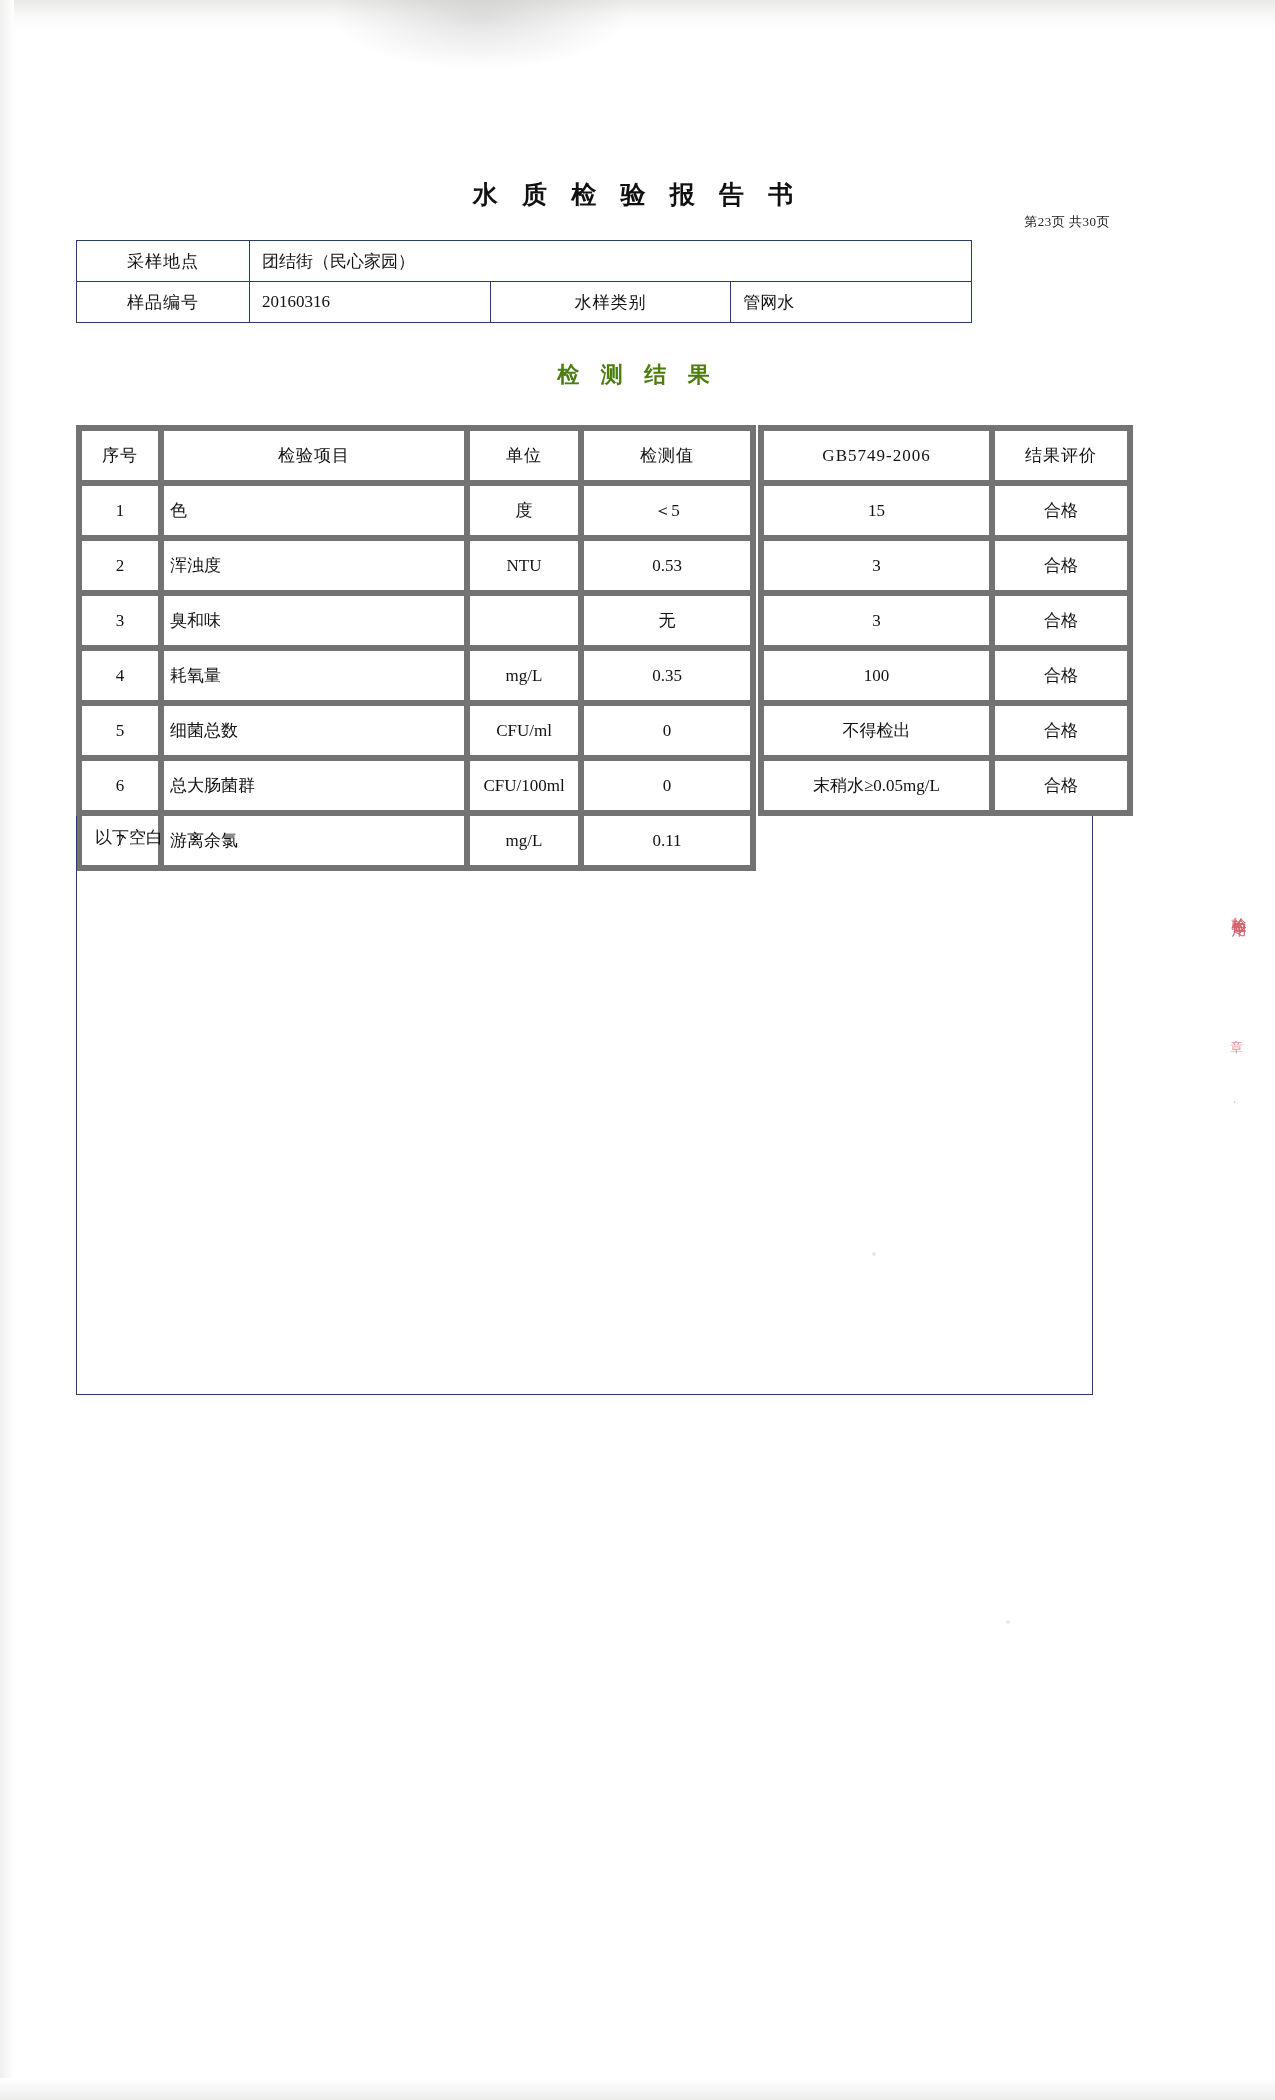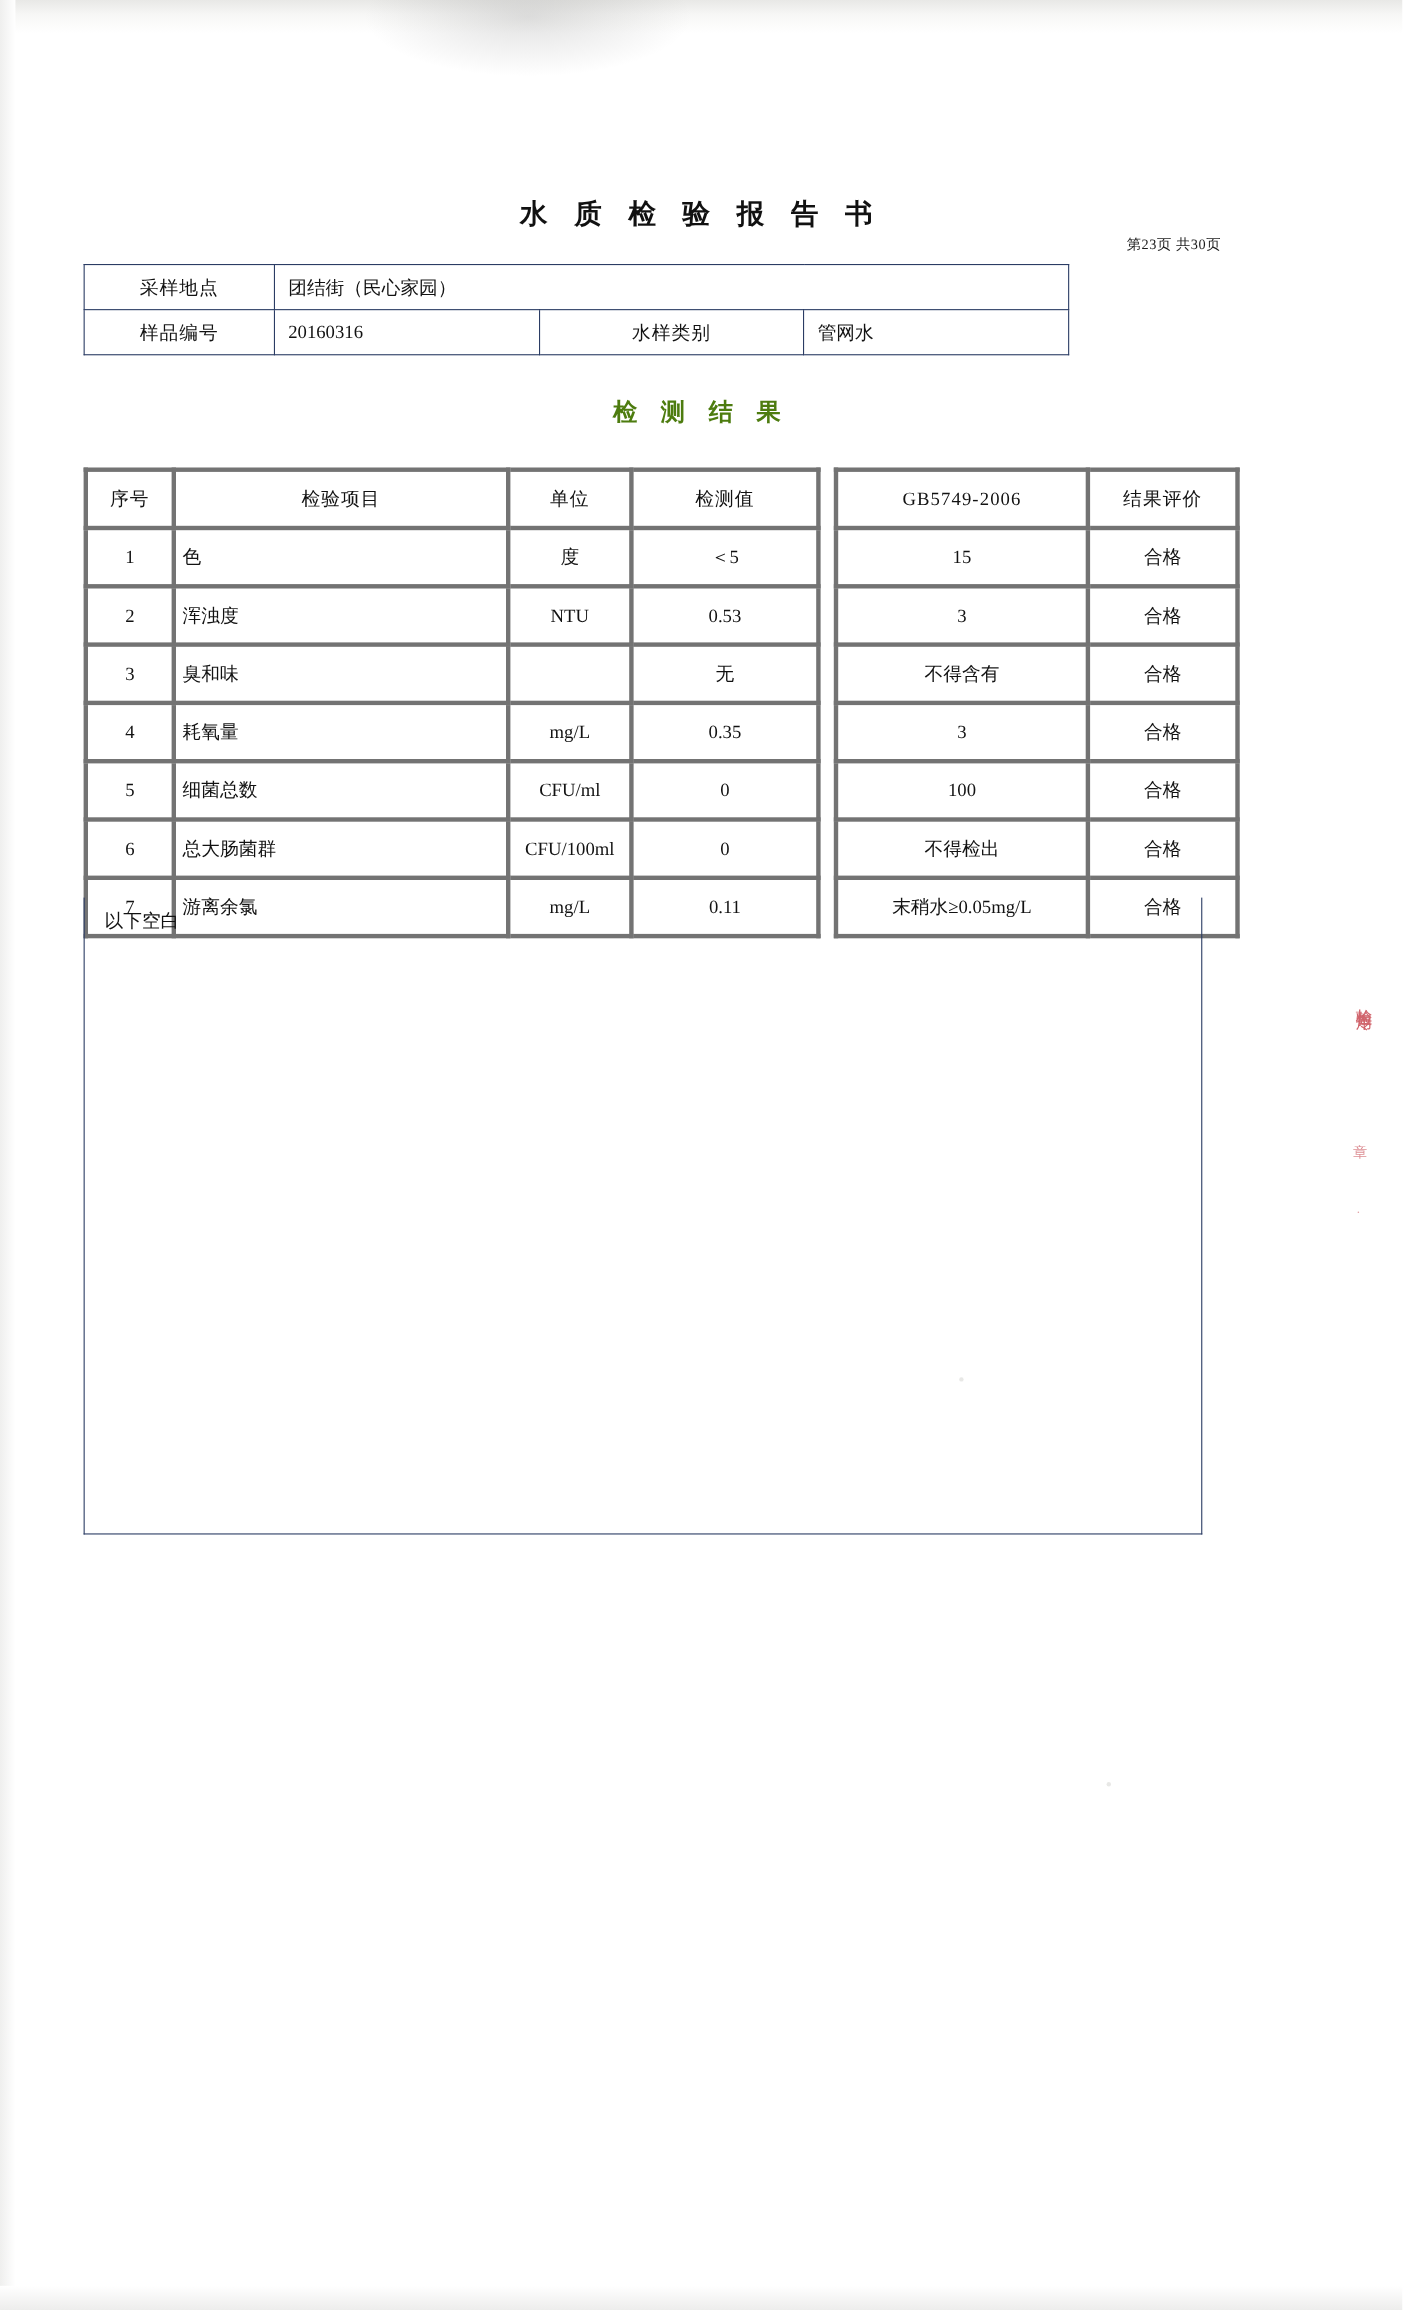--- a/index.html
+++ b/index.html
@@ -117,21 +117,21 @@
     top: 425px;
     width: 1015px;
   }
   table.res {
     border-collapse: collapse;
     table-layout: fixed;
     position: absolute;
     top: 0;
   }
   table.res td, table.res th {
-    border: 4px solid #737373;
+    border: 6px solid #737373;
     height: 49px;
     font-size: 17px;
     font-weight: normal;
     color: #121212;
     padding: 0 6px;
   }
   .res-left { left: 0; width: 664px; }
   .res-right { left: 682px; width: 333px; }
 
   .c-center { text-align: center; }
@@ -272,24 +272,20 @@
       </tr>
       <tr>
         <td class="c-center">15</td>
         <td class="c-center">合格</td>
       </tr>
       <tr>
         <td class="c-center">3</td>
         <td class="c-center">合格</td>
       </tr>
       <tr>
-        <td class="c-center">不得含有</td>
-        <td class="c-center">合格</td>
-      </tr>
-      <tr>
         <td class="c-center">3</td>
         <td class="c-center">合格</td>
       </tr>
       <tr>
         <td class="c-center">100</td>
         <td class="c-center">合格</td>
       </tr>
       <tr>
         <td class="c-center">不得检出</td>
         <td class="c-center">合格</td>

